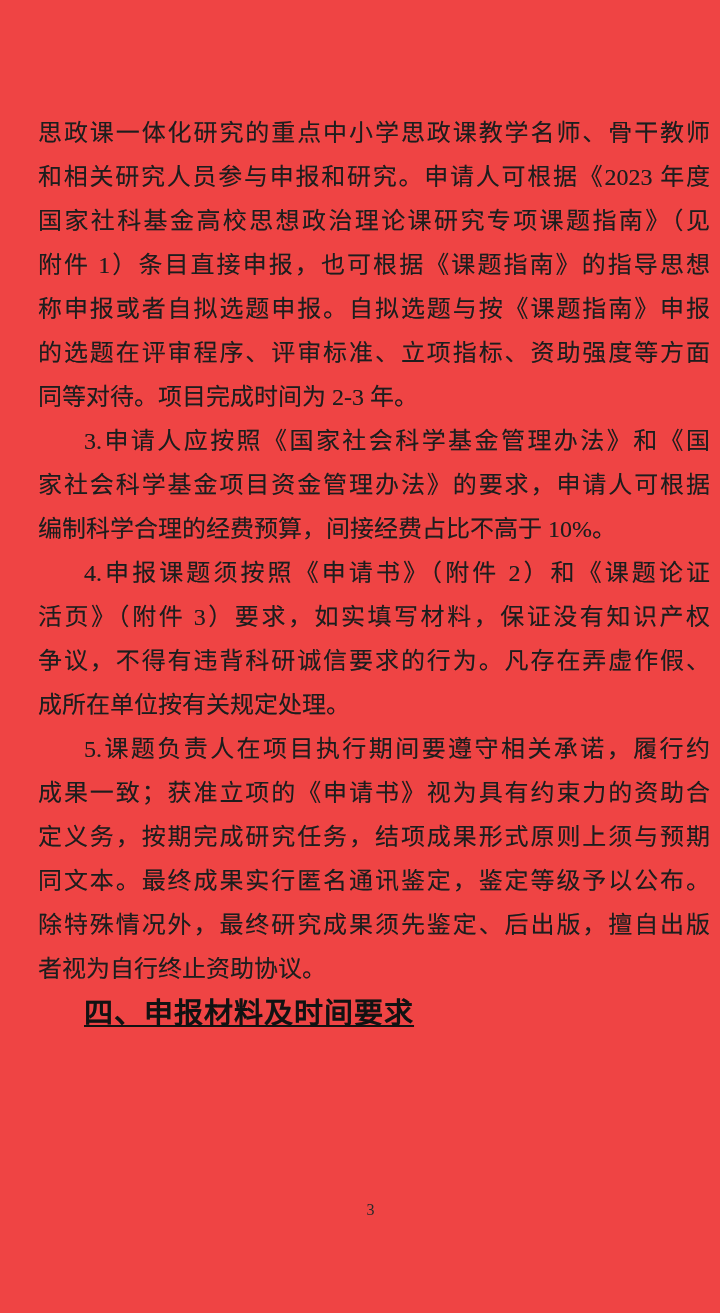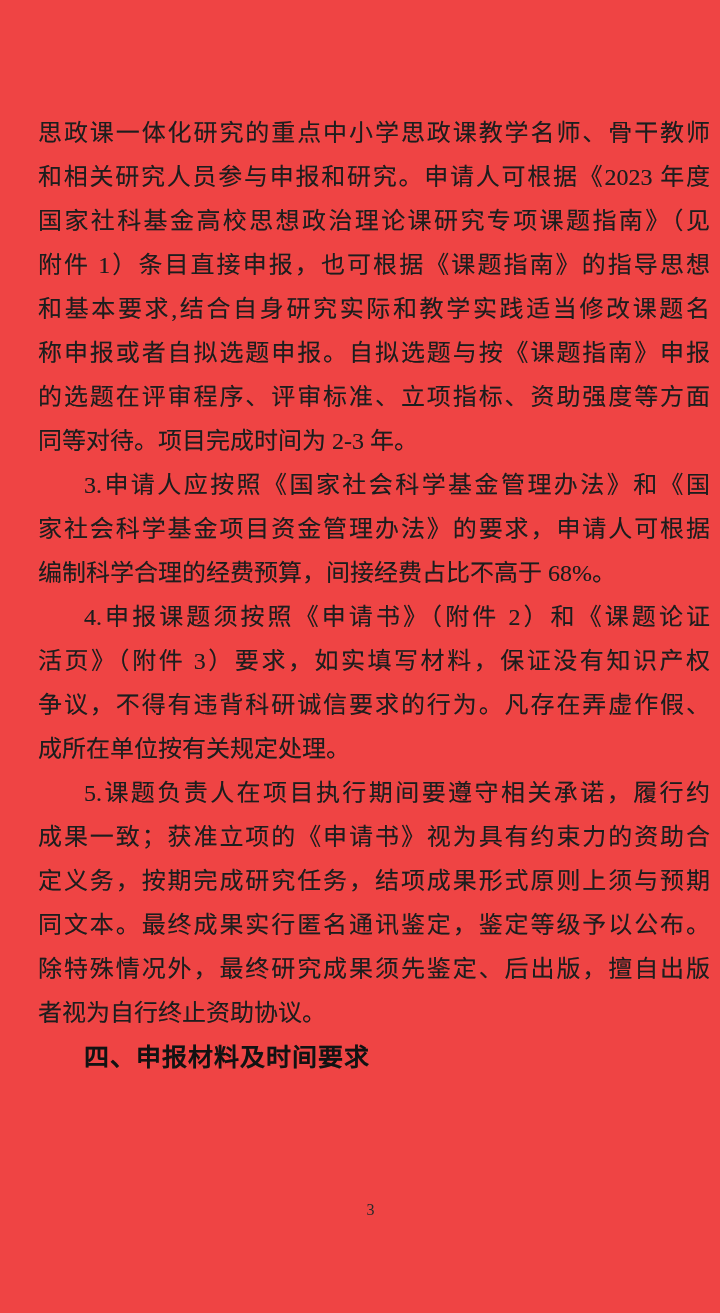--- a/index.html
+++ b/index.html
@@ -31,24 +31,25 @@
   }
   .line.end {
     text-align-last: left;
   }
   .line.indent {
     padding-left: 46px;
   }
   .line.heading {
     font-family: "Liberation Sans", "DejaVu Sans", sans-serif;
     font-weight: 700;
-    font-size: 25px;
+    font-size: 29px;
     color: #121212;
     letter-spacing: 1px;
     text-align-last: left;
+    text-decoration: underline;
   }
   .page-number {
     position: absolute;
     top: 1198px;
     left: 0;
     width: 100%;
     height: 24px;
     line-height: 24px;
     text-align: center;
     font-size: 16px;
@@ -57,27 +58,26 @@
 </style>
 </head>
 <body>
 
 <div class="page">
   <div class="text-block">
     <div class="line">思政课一体化研究的重点中小学思政课教学名师、骨干教师</div>
     <div class="line">和相关研究人员参与申报和研究。申请人可根据《2023 年度</div>
     <div class="line">国家社科基金高校思想政治理论课研究专项课题指南》（见</div>
     <div class="line">附件 1）条目直接申报，也可根据《课题指南》的指导思想</div>
-    <div class="line">和基本要求,结合自身研究实际和教学实践适当修改课题名</div>
     <div class="line">称申报或者自拟选题申报。自拟选题与按《课题指南》申报</div>
     <div class="line">的选题在评审程序、评审标准、立项指标、资助强度等方面</div>
     <div class="line end">同等对待。项目完成时间为 2-3 年。</div>
     <div class="line indent">3.申请人应按照《国家社会科学基金管理办法》和《国</div>
     <div class="line">家社会科学基金项目资金管理办法》的要求，申请人可根据</div>
-    <div class="line end">编制科学合理的经费预算，间接经费占比不高于 68%。</div>
+    <div class="line end">编制科学合理的经费预算，间接经费占比不高于 10%。</div>
     <div class="line indent">4.申报课题须按照《申请书》（附件 2）和《课题论证</div>
     <div class="line">活页》（附件 3）要求，如实填写材料，保证没有知识产权</div>
     <div class="line">争议，不得有违背科研诚信要求的行为。凡存在弄虚作假、</div>
     <div class="line end">成所在单位按有关规定处理。</div>
     <div class="line indent">5.课题负责人在项目执行期间要遵守相关承诺，履行约</div>
     <div class="line">成果一致；获准立项的《申请书》视为具有约束力的资助合</div>
     <div class="line">定义务，按期完成研究任务，结项成果形式原则上须与预期</div>
     <div class="line">同文本。最终成果实行匿名通讯鉴定，鉴定等级予以公布。</div>
     <div class="line">除特殊情况外，最终研究成果须先鉴定、后出版，擅自出版</div>
     <div class="line end">者视为自行终止资助协议。</div>

